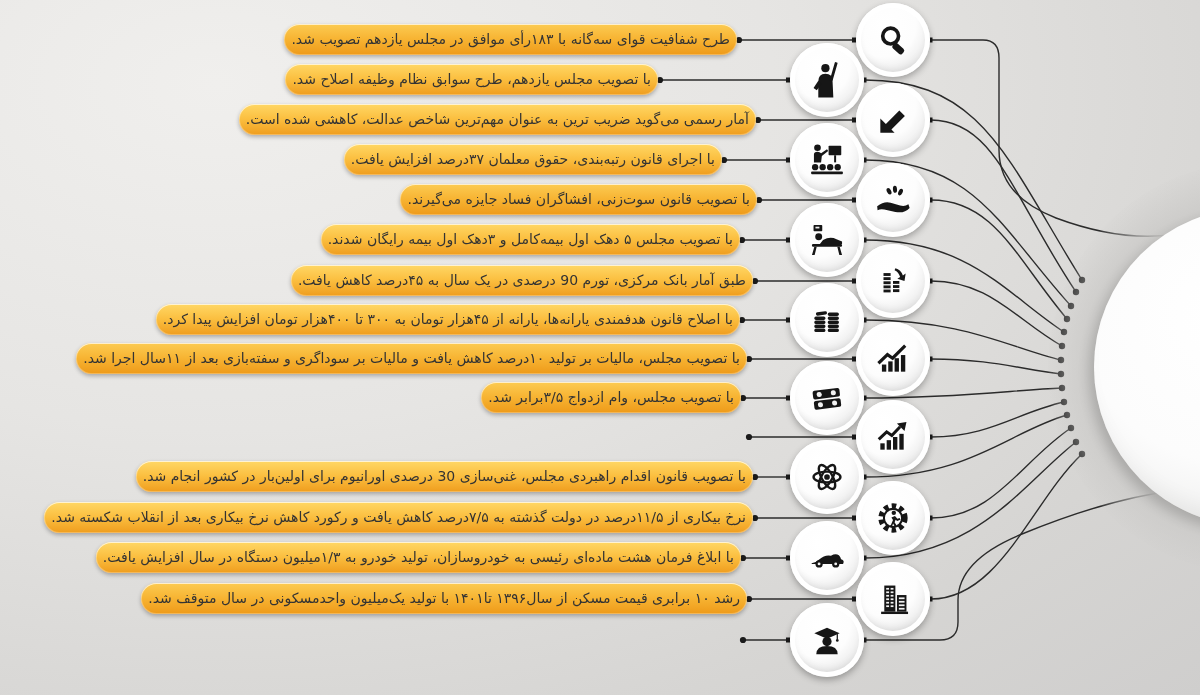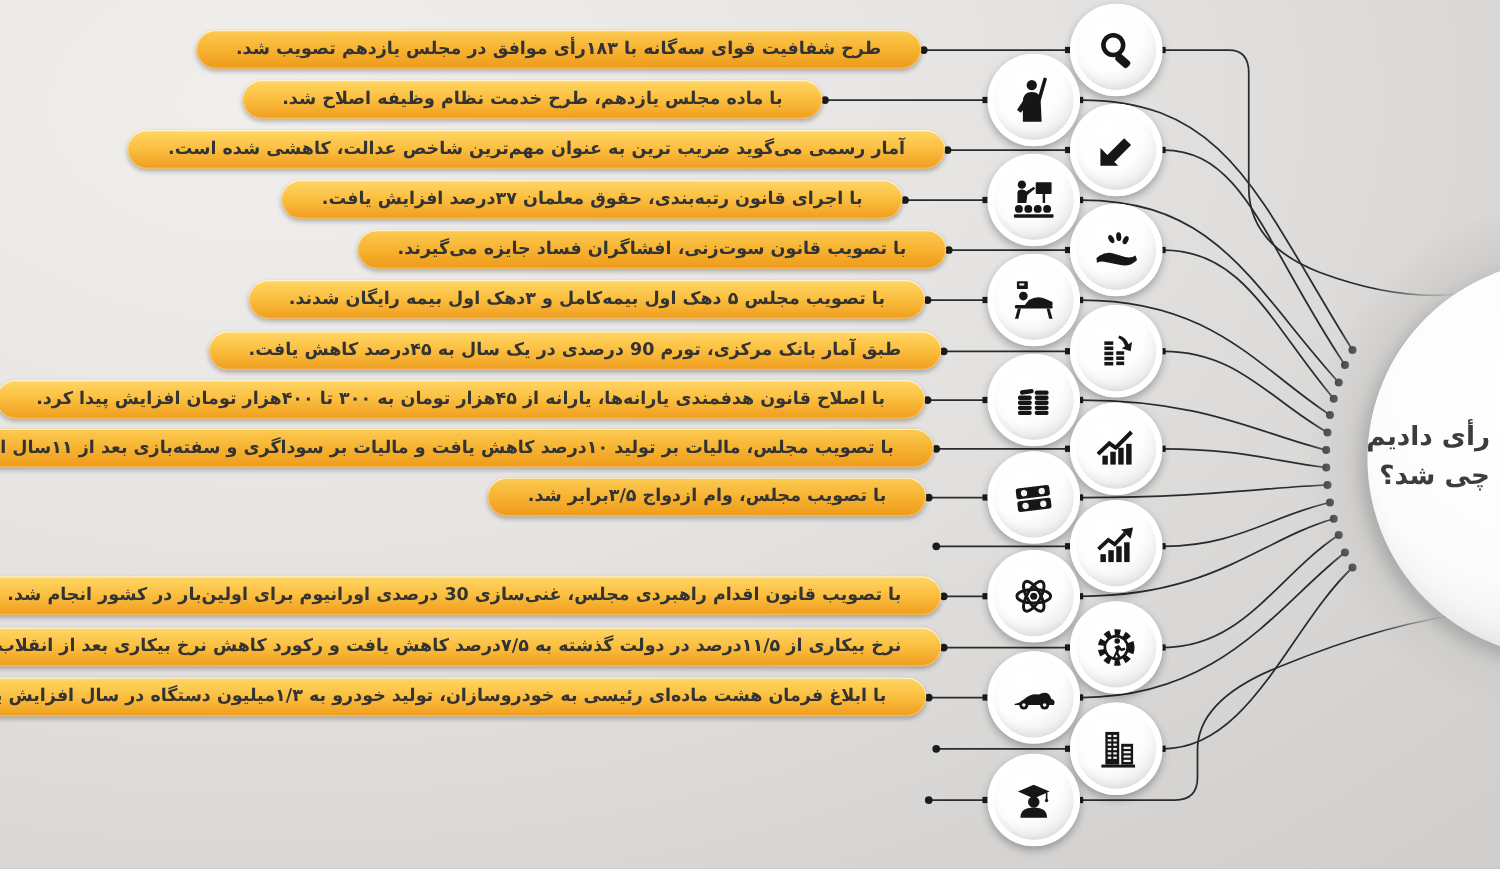--- a/index.html
+++ b/index.html
@@ -5,22 +5,22 @@
   html,body{margin:0;padding:0;background:#bfbfbf;}
   #stage{
     position:relative;width:1200px;height:695px;overflow:hidden;
     background:radial-gradient(ellipse at 18% 12%, #f0efed 0%, #e6e5e3 40%, #d6d5d3 78%, #cfcecd 100%);
     font-family:"DejaVu Sans", sans-serif;
   }
   #wires{position:absolute;left:0;top:0;}
   .row{position:absolute;display:flex;justify-content:flex-end;}
   .pill{
     direction:rtl;white-space:nowrap;
-    height:31px;line-height:31px;padding:0 32px;border-radius:17px;
-    font-size:14px;font-weight:bold;color:#333333;
+    height:31px;line-height:31px;padding:0 7px;border-radius:17px;
+    font-size:14px;font-weight:normal;color:#333333;
     background:linear-gradient(180deg,#ffd765 0%,#fbbf40 48%,#ef9d1e 100%);
     box-shadow:inset 0 1px 0 rgba(255,255,255,.6), inset 0 0 0 1px rgba(255,255,255,.28), 0 2px 4px rgba(0,0,0,.28);
   }
   .row.alt .pill{background:linear-gradient(180deg,#fccb52 0%,#f7b433 48%,#ee9a19 100%);}
   .node{
     position:absolute;width:74px;height:74px;border-radius:50%;
     background:radial-gradient(circle at 38% 30%, #ffffff 0%, #fdfdfd 46%, #ebebeb 72%, #d8d8d8 100%);
     box-shadow:0 3px 7px rgba(0,0,0,.30), inset 0 0 0 5px #ffffff, inset 0 -5px 9px rgba(0,0,0,.12);
     display:flex;align-items:center;justify-content:center;
   }
@@ -143,30 +143,26 @@
         <circle cx="1071" cy="428" r="3.2"></circle>
       <circle cx="1076" cy="442" r="3.2"></circle>
         <circle cx="1082" cy="454" r="3.2"></circle>
       <circle cx="1182" cy="233" r="3.4"></circle>
         <circle cx="1181" cy="490" r="3.4"></circle>
     </g>
   </svg>
 
   <div class="ring-shadow"></div>
   <div class="center-circle"></div>
-  <div class="center-label">
-    <div>رأی دادیم</div>
-    <div>چی شد؟</div>
-  </div>
 
   <div class="row alt" style="top:24px;right:463px">
       <div class="pill">طرح شفافیت قوای سه‌گانه با ۱۸۳رأی موافق در مجلس یازدهم تصویب شد.</div>
     </div>
   <div class="row" style="top:64px;right:542px">
-      <div class="pill">با ماده مجلس یازدهم، طرح خدمت نظام وظیفه اصلاح شد.</div>
+      <div class="pill">با تصویب مجلس یازدهم، طرح سوابق نظام وظیفه اصلاح شد.</div>
     </div>
   <div class="row" style="top:104px;right:444px">
       <div class="pill">آمار رسمی می‌گوید ضریب ترین به عنوان مهم‌ترین شاخص عدالت، کاهشی شده است.</div>
     </div>
   <div class="row" style="top:144px;right:478px">
       <div class="pill">با اجرای قانون رتبه‌بندی، حقوق معلمان ۳۷درصد افزایش یافت.</div>
     </div>
   <div class="row alt" style="top:184px;right:443px">
       <div class="pill">با تصویب قانون سوت‌زنی، افشاگران فساد جایزه می‌گیرند.</div>
     </div>
@@ -186,20 +182,23 @@
       <div class="pill">با تصویب مجلس، وام ازدواج ۳/۵برابر شد.</div>
     </div>
   <div class="row" style="top:461px;right:447px">
       <div class="pill">با تصویب قانون اقدام راهبردی مجلس، غنی‌سازی 30 درصدی اورانیوم برای اولین‌بار در کشور انجام شد.</div>
     </div>
   <div class="row" style="top:502px;right:447px">
       <div class="pill">نرخ بیکاری از ۱۱/۵درصد در دولت گذشته به ۷/۵درصد کاهش یافت و رکورد کاهش نرخ بیکاری بعد از انقلاب شکسته شد.</div>
     </div>
   <div class="row" style="top:542px;right:459px">
       <div class="pill">با ابلاغ فرمان هشت ماده‌ای رئیسی به خودروسازان، تولید خودرو به ۱/۳میلیون دستگاه در سال افزایش یافت.</div>
+    </div>
+  <div class="row alt" style="top:583px;right:453px">
+      <div class="pill">رشد ۱۰ برابری قیمت مسکن از سال۱۳۹۶ تا۱۴۰۱ با تولید یک‌میلیون واحدمسکونی در سال متوقف شد.</div>
     </div>
 
   <div class="node" style="left:856px;top:3px">
     <svg viewBox="0 0 48 48" class="glyph">
       <circle cx="21" cy="19" r="10" fill="none" stroke="#161616" stroke-width="4.6"></circle>
       <rect x="27.5" y="26.5" width="16" height="8.5" rx="3" transform="rotate(42 27.5 26.5)"></rect>
     </svg>
   </div>
   <div class="node" style="left:790px;top:43px">
     <svg viewBox="0 0 48 48" class="glyph">

